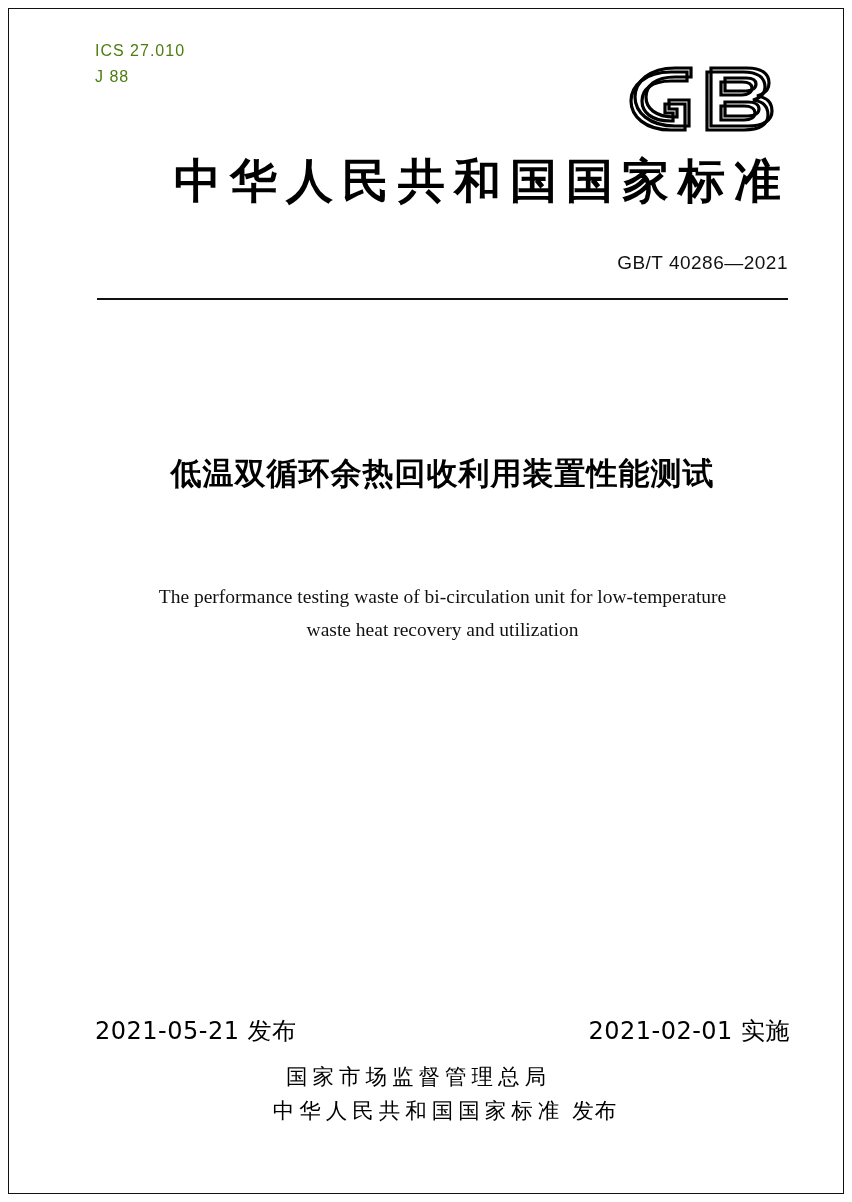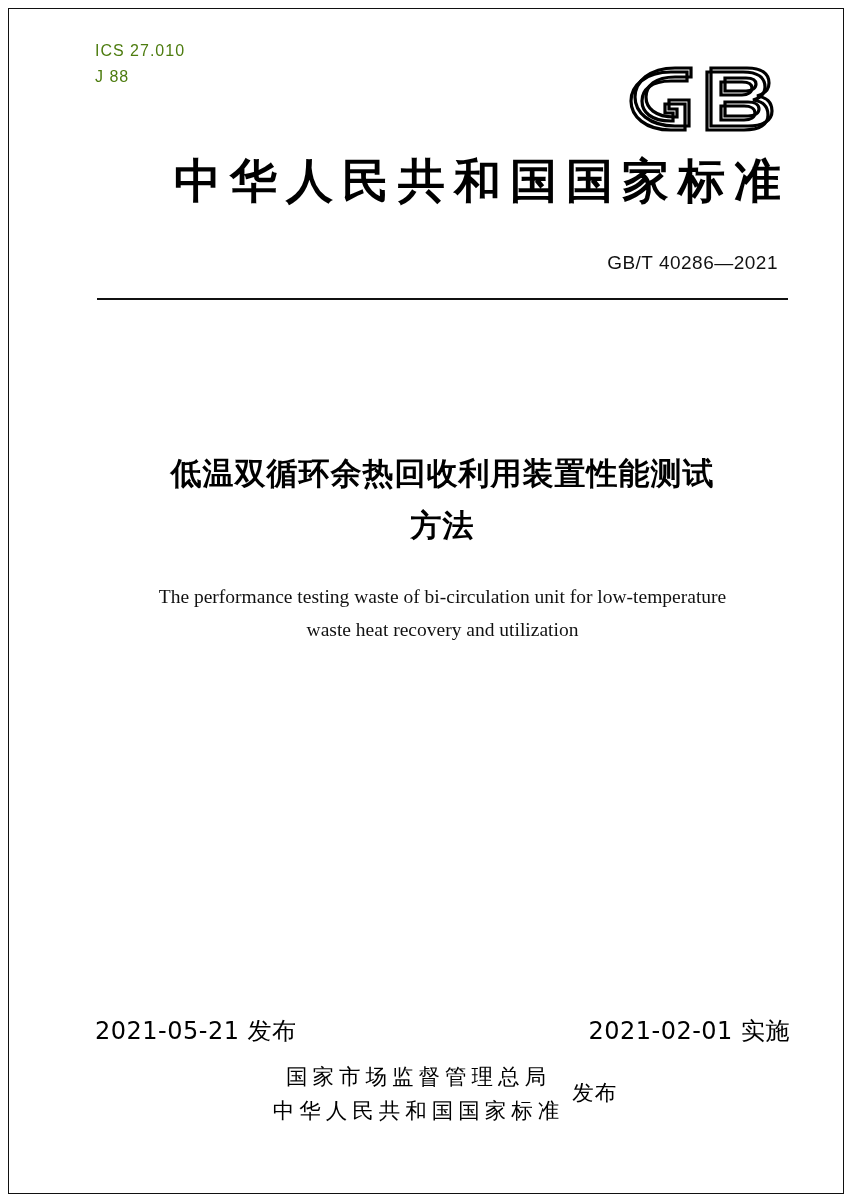--- a/index.html
+++ b/index.html
@@ -70,21 +70,21 @@
     font-weight: bold;
     font-size: 47px;
     letter-spacing: 9px;
     text-indent: 9px;
     color: #000;
     white-space: nowrap;
   }
 
   .std-number {
     position: absolute;
-    right: 12px;
+    right: 2px;
     top: 222px;
     font-family: "Liberation Sans", sans-serif;
     font-size: 19px;
     letter-spacing: 0.5px;
     color: #111;
   }
 
   .rule {
     position: absolute;
     left: 2px;
@@ -137,21 +137,21 @@
   .dates .date-item { white-space: nowrap; }
 
   
   .issuers {
     position: absolute;
     left: 0;
     top: 1030px;
     width: 695px;
     display: flex;
     justify-content: center;
-    align-items: center;
+    align-items: flex-end;
   }
   .issuer-lines {
     font-family: "DejaVu Sans", sans-serif;
     font-size: 21.5px;
     line-height: 34px;
     letter-spacing: 5px;
     text-indent: 5px;
     text-align: center;
     color: #000;
     white-space: nowrap;
@@ -193,21 +193,20 @@
     </div>
 
     <div class="cn-standard-title">中华人民共和国国家标准</div>
 
     <div class="std-number">GB/T 40286—2021</div>
 
     <div class="rule"></div>
 
     <div class="doc-title-cn">
       <div>低温双循环余热回收利用装置性能测试</div>
-      <div>方法</div>
     </div>
 
     <div class="doc-title-en">
       <div>The performance testing waste of bi-circulation unit for low-temperature</div>
       <div>waste heat recovery and utilization</div>
     </div>
 
     <div class="dates">
       <div class="date-item">2021-05-21 发布</div>
       <div class="date-item">2021-02-01 实施</div>

